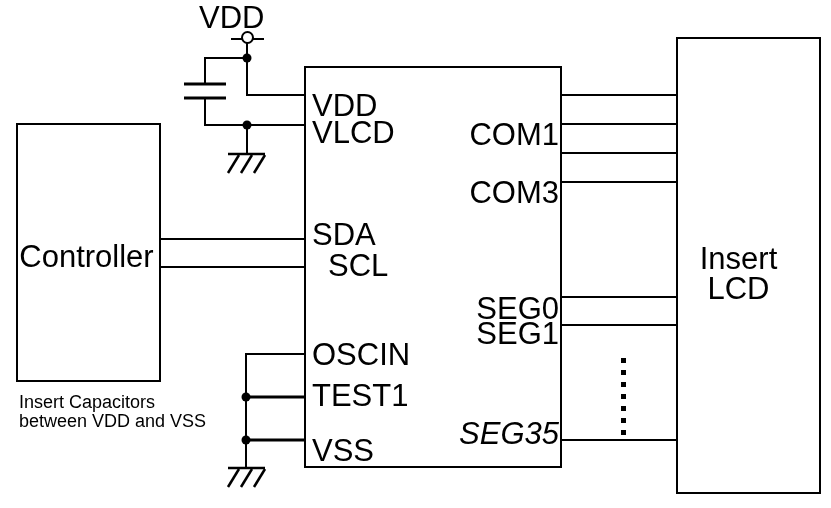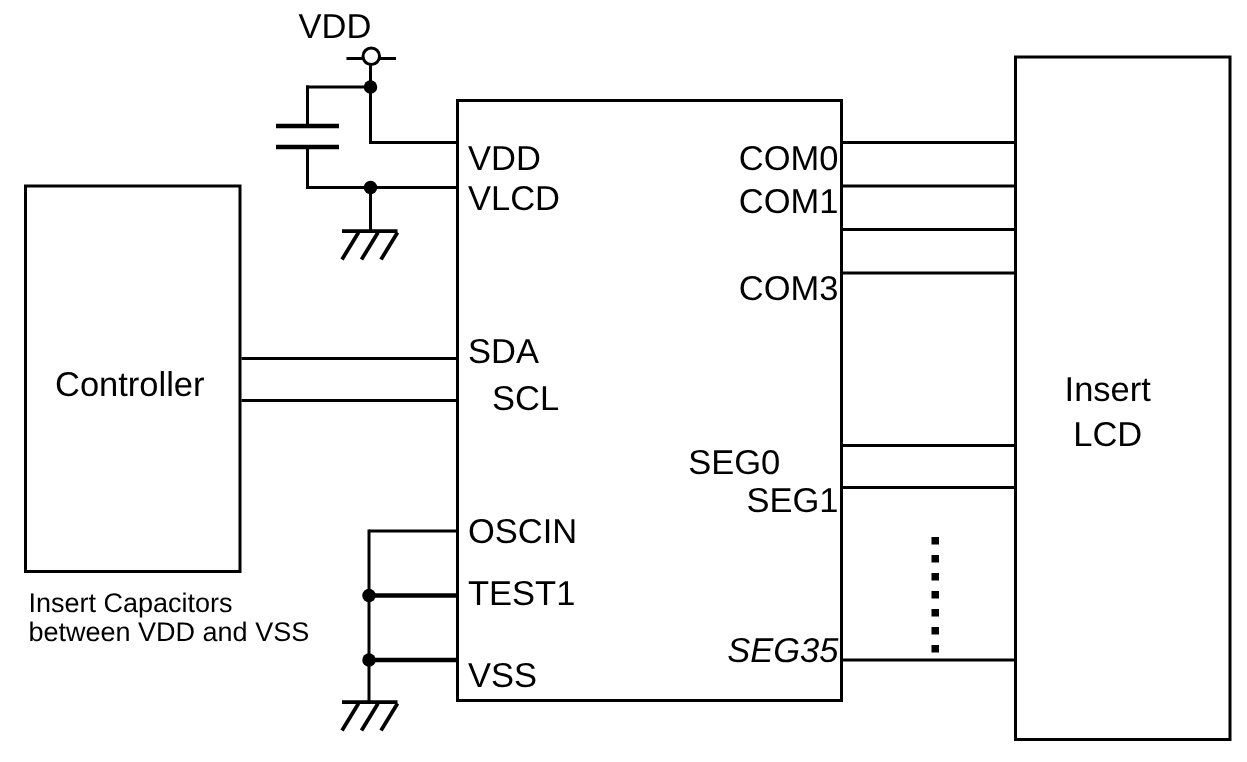--- a/index.html
+++ b/index.html
@@ -7,21 +7,21 @@
     position:relative;width:831px;height:508px;background:#ffffff;
     font-family:"Liberation Sans","DejaVu Sans",sans-serif;color:#000;
     overflow:hidden;
   }
   .wiring{position:absolute;left:0;top:0;z-index:1;}
   .box{
     position:absolute;border:2px solid #000;background:#ffffff;
     box-sizing:border-box;z-index:2;
   }
   .lbl{
-    position:absolute;z-index:3;font-size:23px;line-height:23px;
+    position:absolute;z-index:3;font-size:31px;line-height:23px;
     white-space:pre-line;color:#000;
   }
   .pinL{left:312px;}
   .pinR{left:420px;width:139px;text-align:right;}
   .note{font-size:18px;line-height:19px;}
   .ctr{text-align:center;}
 </style>
 </head>
 <body>
 
@@ -132,20 +132,19 @@
 between VDD and VSS</div>
 
   <div class="lbl pinL" style="top:94px;">VDD</div>
   <div class="lbl pinL" style="top:121px;">VLCD</div>
   <div class="lbl pinL" style="top:223px;">SDA</div>
   <div class="lbl pinL" style="top:254px;margin-left:16px;">SCL</div>
   <div class="lbl pinL" style="top:343px;">OSCIN</div>
   <div class="lbl pinL" style="top:384px;">TEST1</div>
   <div class="lbl pinL" style="top:439px;">VSS</div>
 
-  <div class="lbl pinR" style="top:94px;">COM0</div>
   <div class="lbl pinR" style="top:123px;">COM1</div>
   <div class="lbl pinR" style="top:181px;">COM3</div>
-  <div class="lbl pinR" style="top:297px;text-align:center;">SEG0</div>
+  <div class="lbl pinR" style="top:297px;">SEG0</div>
   <div class="lbl pinR" style="top:322px;">SEG1</div>
   <div class="lbl pinR" style="top:422px;font-style:italic;">SEG35</div>
 
 </div>
 
 </body></html>

